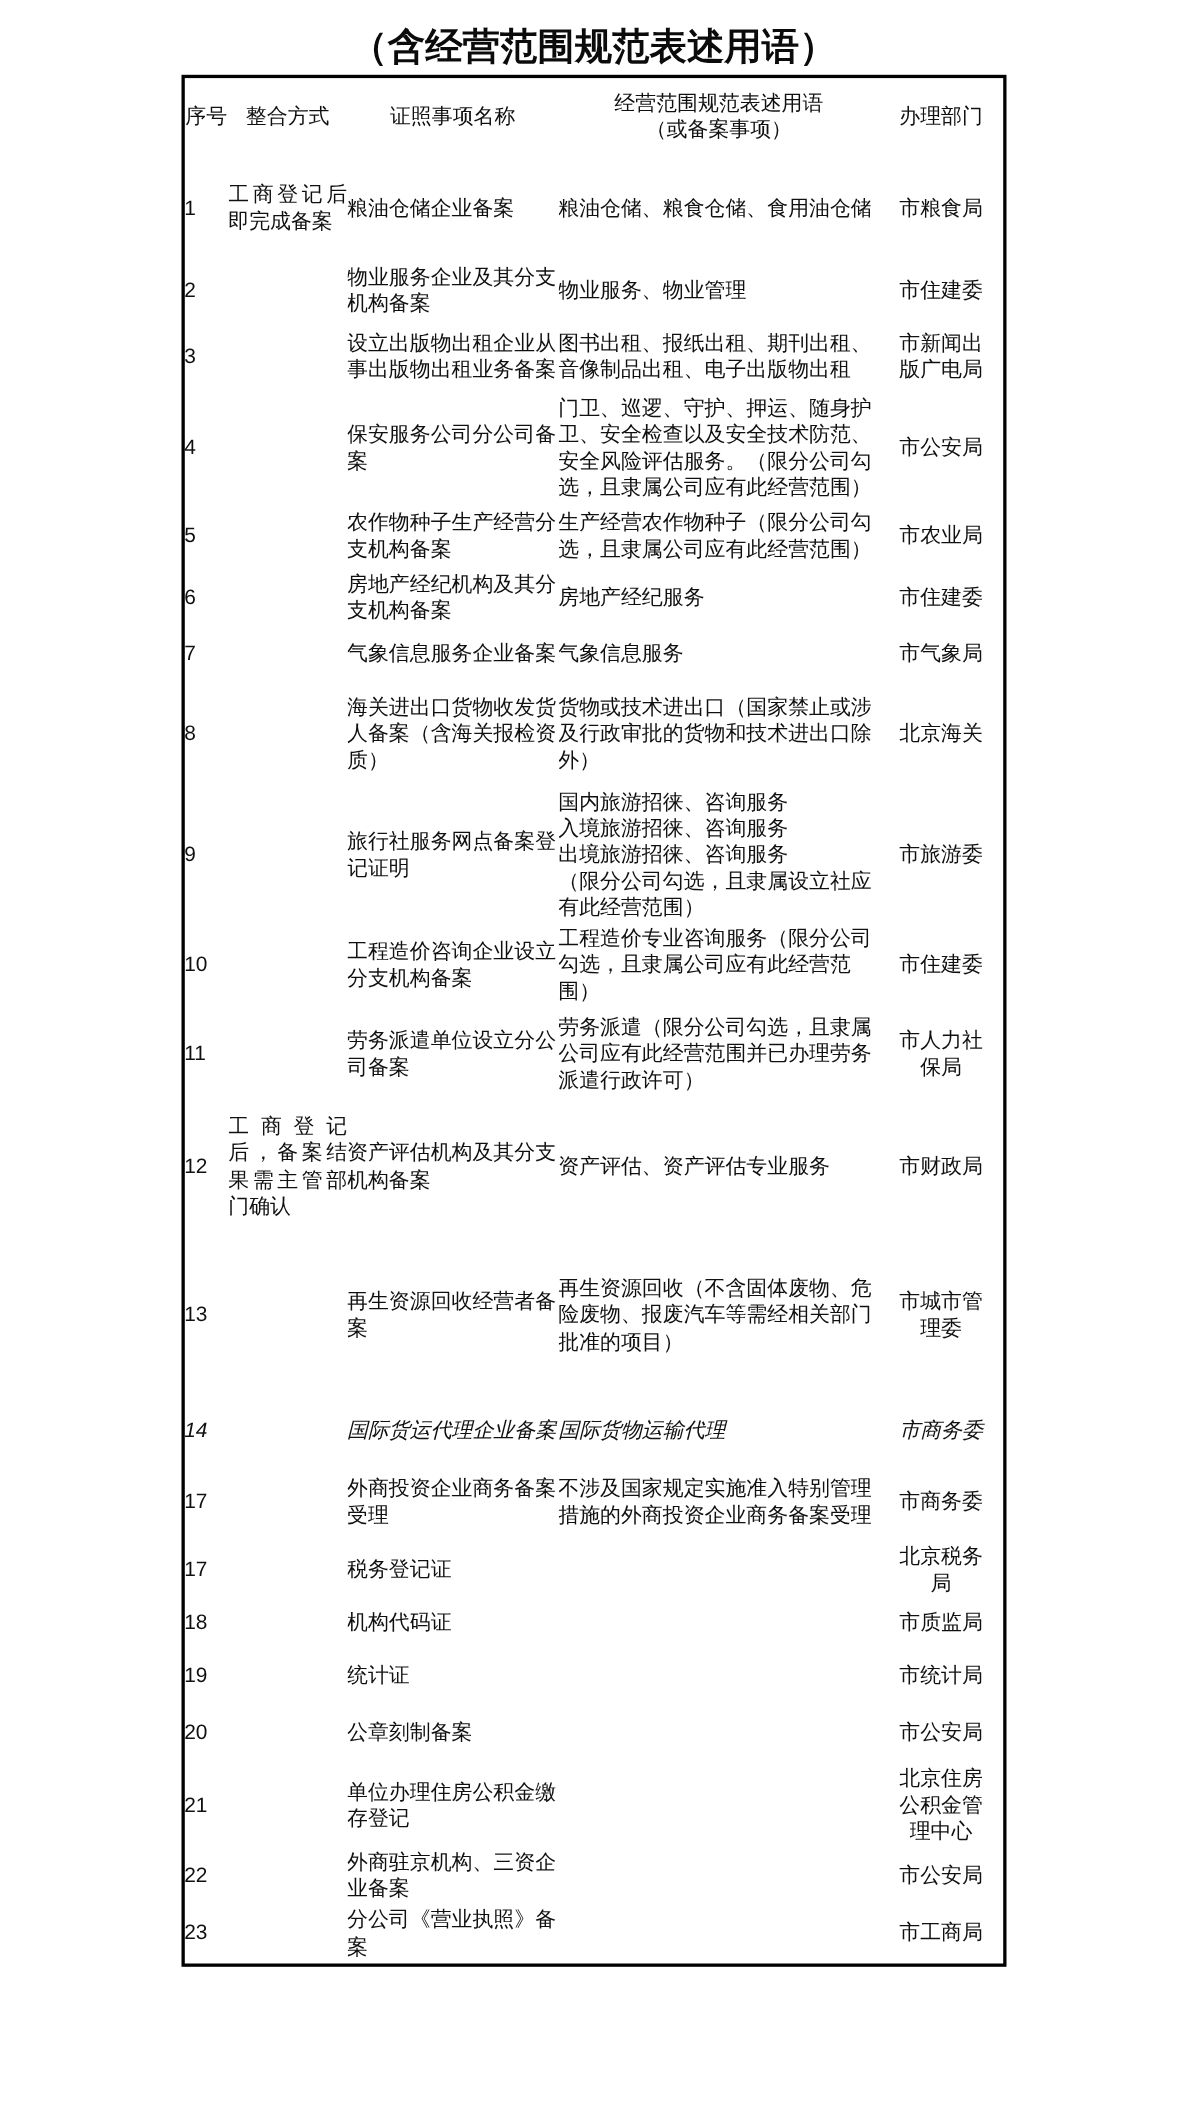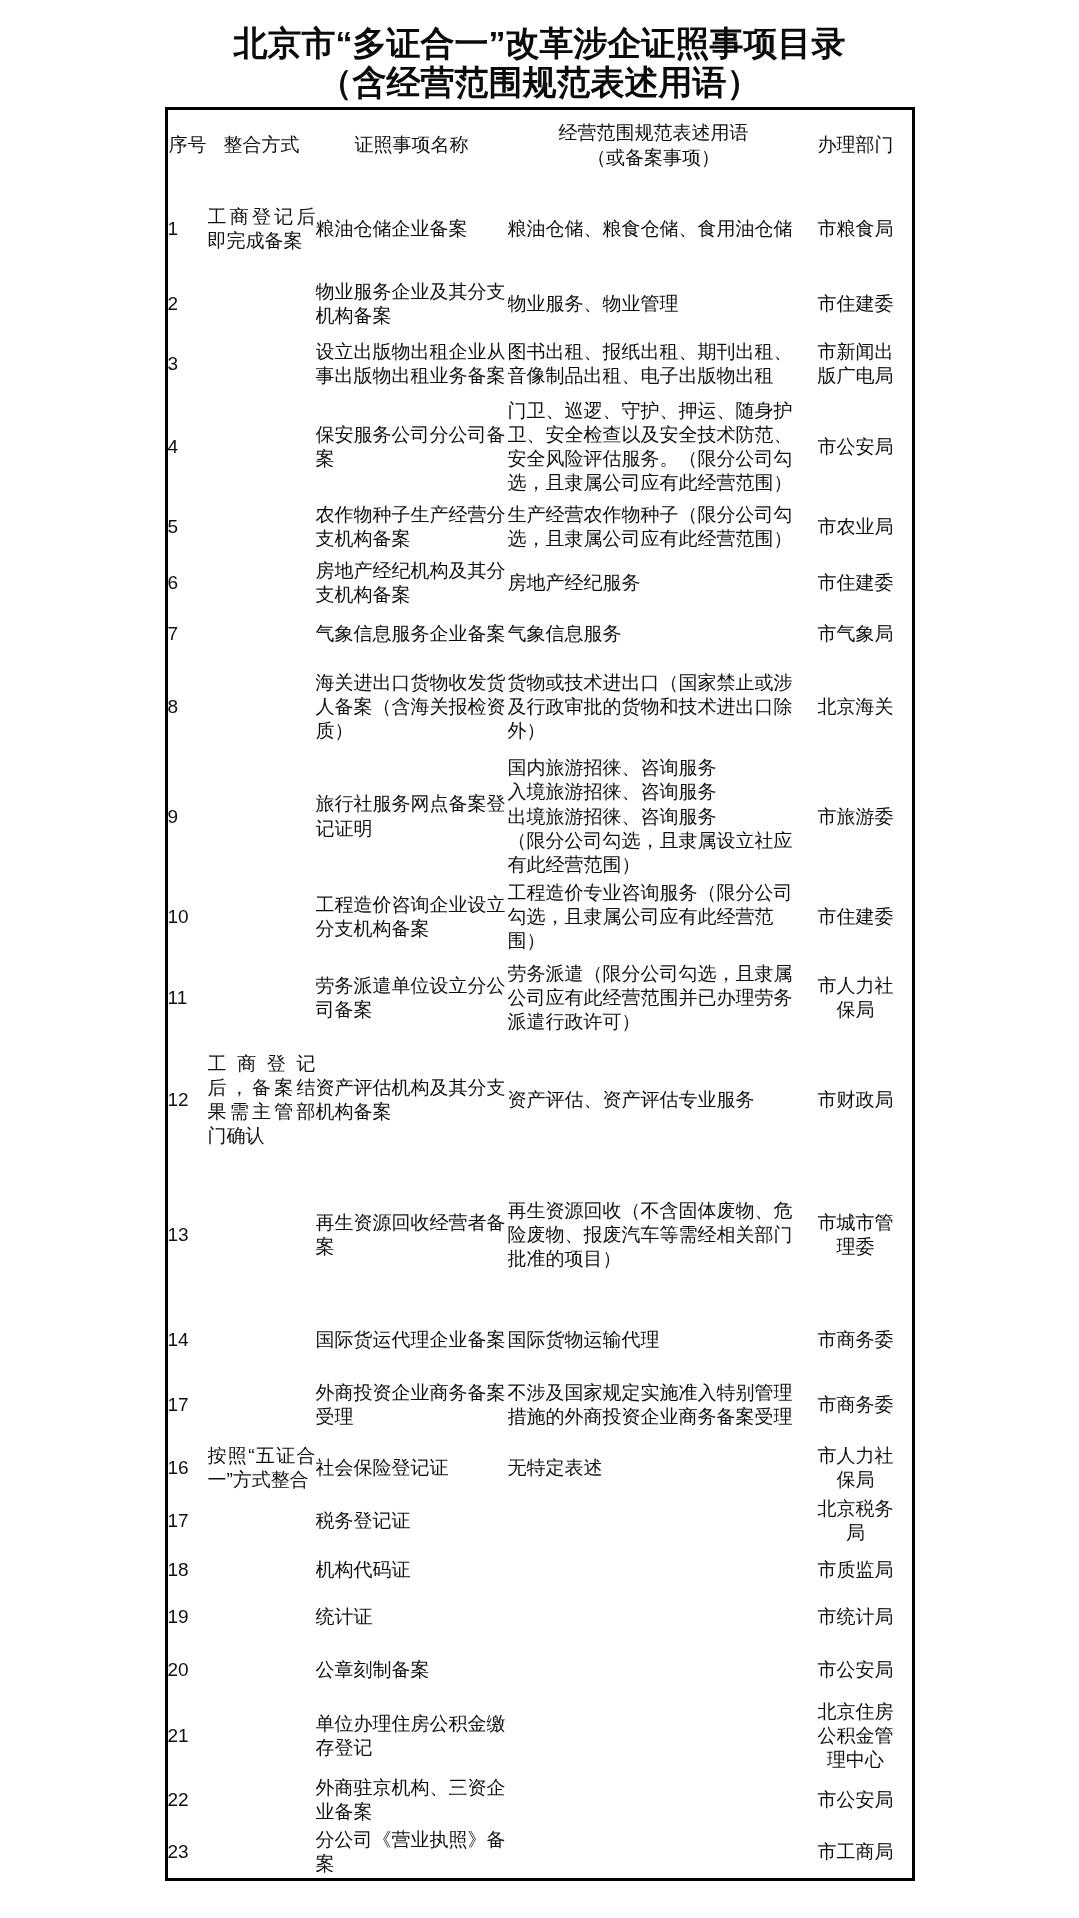--- a/index.html
+++ b/index.html
@@ -64,21 +64,20 @@
     max-width: 84px;
     margin: 0 auto;
     text-align: center;
   }
 </style>
 </head>
 <body>
 
 <div class="page">
   <div class="title">
-    <div>北京市“多证合一”改革涉企证照事项目录</div>
     <div>（含经营范围规范表述用语）</div>
   </div>
 
   <div class="table-box">
     <table class="catalog">
       <colgroup>
         <col style="width:40px">
         <col style="width:108px">
         <col style="width:192px">
         <col style="width:292px">
@@ -208,45 +207,36 @@
           </tr>
           <tr style="height: 150px;">
             <td class="col-num">13</td>
             <td class="col-method"></td>
             <td class="col-name">再生资源回收经营者备案</td>
             <td class="col-scope">再生资源回收（不含固体废物、危险废物、报废汽车等需经相关部门批准的项目）</td>
             <td class="col-dept">
               <div class="dept-inner">市城市管理委</div>
             </td>
           </tr>
-          <tr style="height: 60px;">
+          <tr style="height: 60px; font-style: italic;">
             <td class="col-num">14</td>
             <td class="col-method"></td>
             <td class="col-name">国际货运代理企业备案</td>
             <td class="col-scope">国际货物运输代理</td>
             <td class="col-dept">
               <div class="dept-inner">市商务委</div>
             </td>
           </tr>
           <tr style="height: 70px;">
             <td class="col-num">17</td>
             <td class="col-method"></td>
             <td class="col-name">外商投资企业商务备案受理</td>
             <td class="col-scope">不涉及国家规定实施准入特别管理措施的外商投资企业商务备案受理</td>
             <td class="col-dept">
               <div class="dept-inner">市商务委</div>
-            </td>
-          </tr>
-          <tr style="height: 55px;">
-            <td class="col-num">16</td>
-            <td class="col-method">按照“五证合一”方式整合</td>
-            <td class="col-name">社会保险登记证</td>
-            <td class="col-scope">无特定表述</td>
-            <td class="col-dept">
-              <div class="dept-inner">市人力社保局</div>
             </td>
           </tr>
           <tr style="height: 50px;">
             <td class="col-num">17</td>
             <td class="col-method"></td>
             <td class="col-name">税务登记证</td>
             <td class="col-scope"></td>
             <td class="col-dept">
               <div class="dept-inner">北京税务局</div>
             </td>

